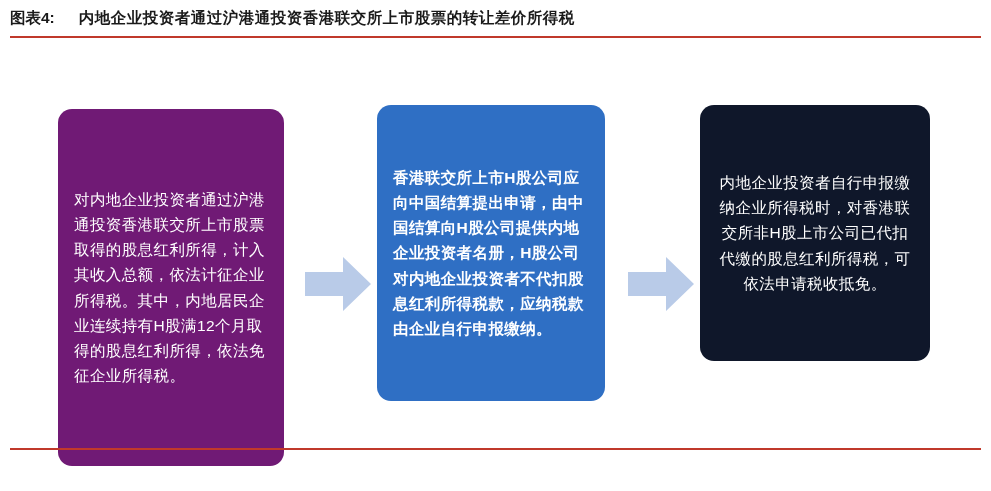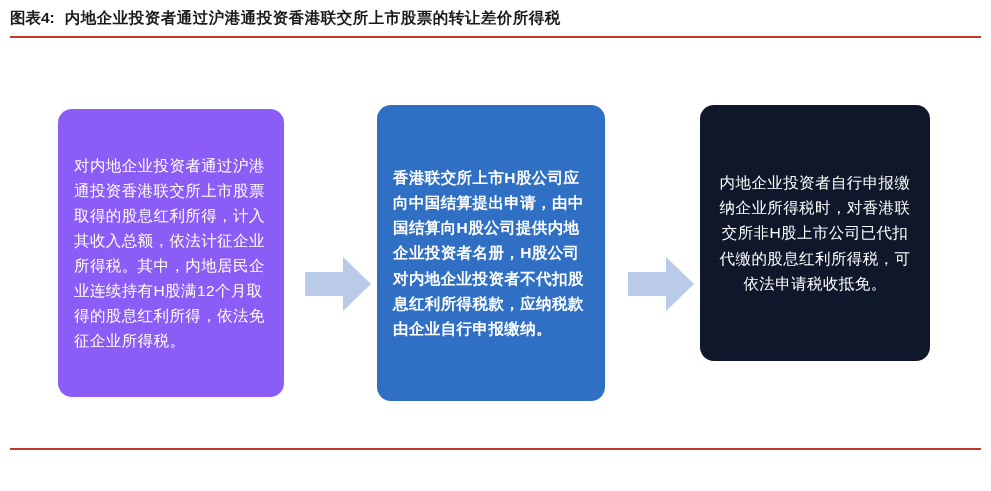--- a/index.html
+++ b/index.html
@@ -20,21 +20,21 @@
     box-sizing: border-box;
   }
   
   .header {
     position: absolute;
     left: 10px;
     top: 8px;
     width: 971px;
     display: flex;
     align-items: baseline;
-    gap: 10px;
+    gap: 24px;
   }
   .fig-label {
     font-size: 15.5px;
     font-weight: bold;
     color: #1a1a1a;
     white-space: nowrap;
   }
   .fig-title {
     font-size: 15.5px;
     font-weight: bold;
@@ -95,22 +95,22 @@
   }
   .box .txt {
     display: block;
     width: 100%;
     white-space: pre-line;
   }
   #box-1 {
     left: 58px;
     top: 49px;
     width: 226px;
-    height: 288px;
-    background: #8b5cf6;
+    height: 357px;
+    background: #701a75;
   }
   #box-2 {
     left: 377px;
     top: 45px;
     width: 228px;
     height: 296px;
     background: #2f6fc4;
     font-weight: bold;
   }
   #box-3 {

